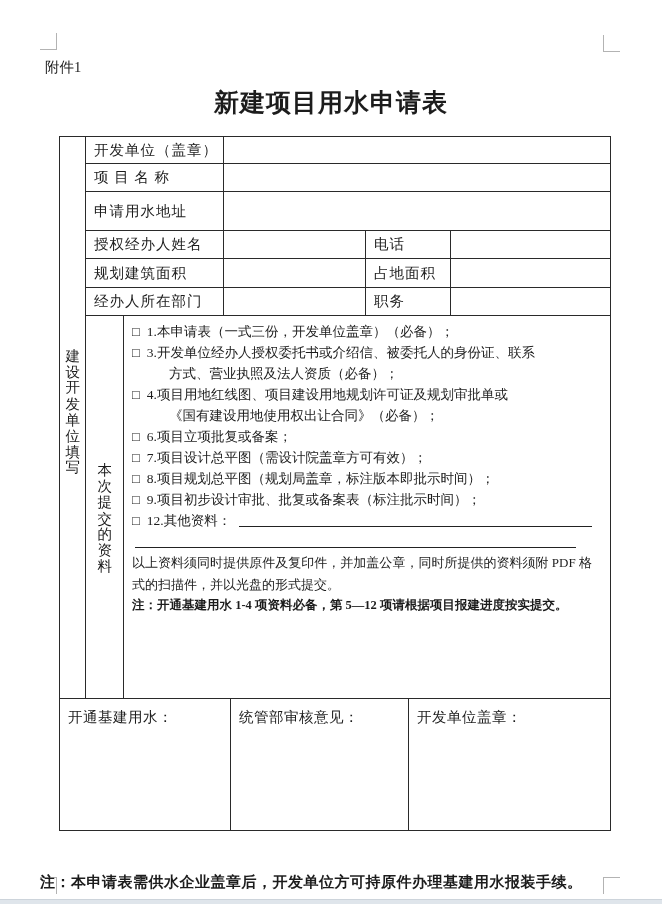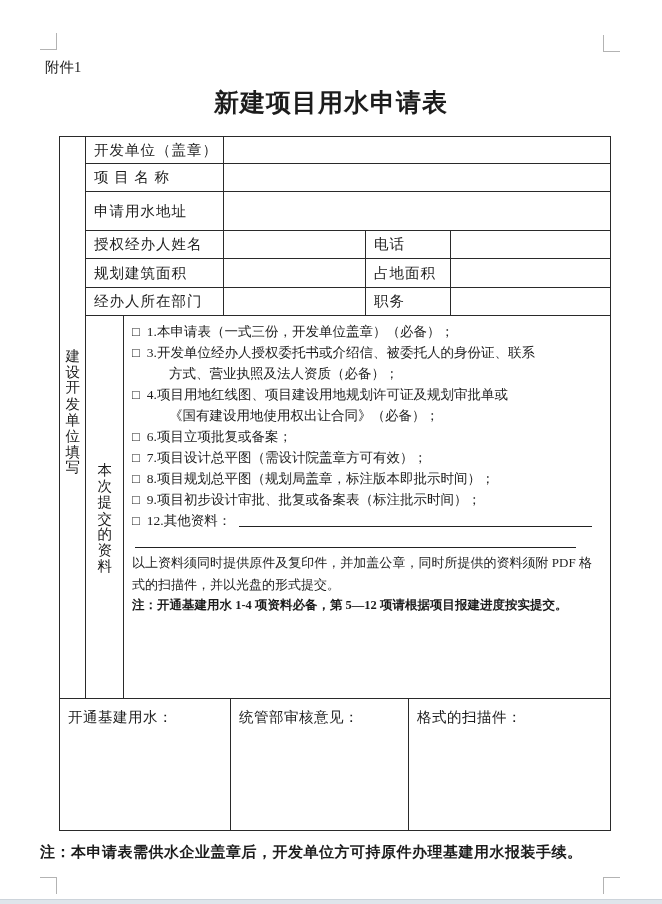--- a/index.html
+++ b/index.html
@@ -54,21 +54,21 @@
   .blank-line { height:17px; border-bottom:1px solid #222; margin:0 18px 0 3px; }
   .mat-note { margin-top:4px; font-size:13px; line-height:21.5px; text-align:justify; padding-right:2px; }
   .mat-bold-note { font-size:12.5px; font-weight:bold; line-height:21px; white-space:nowrap; }
 
   .opinion-row { display:flex; height:132px; border-top:1px solid #2a2a2a; }
   .opinion-cell { padding:9px 6px 0 8px; font-size:14.5px; letter-spacing:0.5px; }
   .opinion-cell.c1 { width:171px; border-right:1px solid #2a2a2a; }
   .opinion-cell.c2 { width:178px; border-right:1px solid #2a2a2a; }
   .opinion-cell.c3 { flex:1; }
 
-  .bottom-note { position:absolute; left:40px; top:843px; width:600px;
+  .bottom-note { position:absolute; left:40px; top:873px; width:600px;
                  font-size:15px; font-weight:bold; letter-spacing:0.5px; }
 </style>
 </head>
 <body>
 
 <div class="corner tl"></div>
 <div class="corner tr"></div>
 <div class="corner bl"></div>
 <div class="corner br"></div>
 <div class="bottom-strip"></div>
@@ -145,17 +145,17 @@
           <div class="mat-bold-note">注：开通基建用水 1-4 项资料必备，第 5—12 项请根据项目报建进度按实提交。</div>
         </div>
       </div>
 
     </div>
   </div>
 
   <div class="opinion-row">
     <div class="opinion-cell c1"><span>开通基建用水：</span></div>
     <div class="opinion-cell c2"><span>统管部审核意见：</span></div>
-    <div class="opinion-cell c3"><span>格式的扫描件：</span></div>
+    <div class="opinion-cell c3"><span>开发单位盖章：</span></div>
   </div>
 </div>
 
 <div class="bottom-note">注：本申请表需供水企业盖章后，开发单位方可持原件办理基建用水报装手续。</div>
 
 </body></html>

